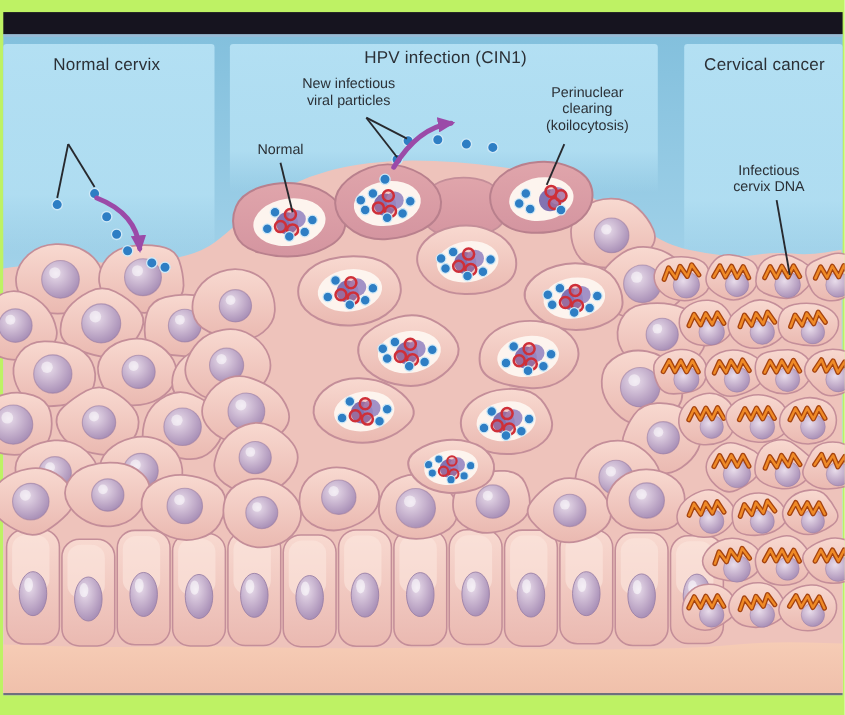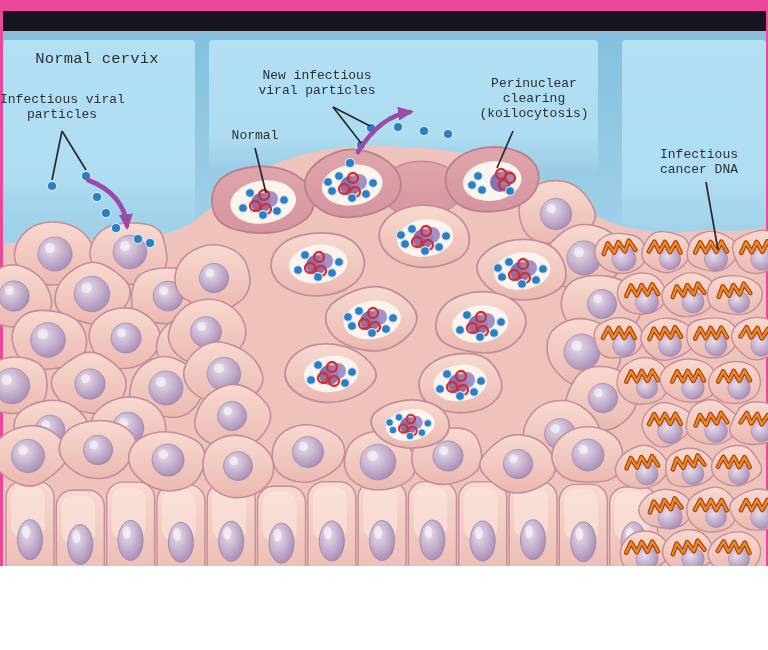--- a/index.html
+++ b/index.html
@@ -1,17 +1,17 @@
 <!DOCTYPE html>
 <html><head>
 <meta charset="utf-8">
 <style>
   html,body{margin:0;padding:0;background:#fff;}
-  #stage{position:relative;width:768px;height:566px;background:#ec4899;overflow:hidden;
-         font-family:Liberation Mono, monospace;}
+  #stage{position:relative;width:768px;height:650px;background:#bef264;overflow:hidden;
+         font-family:Liberation Sans, sans-serif;}
   #scene{position:absolute;left:0;top:0;}
   .lbl{position:absolute;text-align:center;color:#2b3036;font-size:13px;line-height:1.16;z-index:5;}
   .lbl .ln{white-space:nowrap;}
   .title{font-size:15.5px;letter-spacing:.2px;}
 </style>
 </head>
 <body>
 
 <div id="stage">
   <svg id="scene" width="768" height="650" viewBox="0 0 768 650">
@@ -702,38 +702,36 @@
       <line x1="62" y1="131" x2="86" y2="170" stroke="#27292e" stroke-width="1.7"></line>
       <line x1="255" y1="148" x2="266" y2="193" stroke="#27292e" stroke-width="1.7"></line>
       <line x1="333" y1="107" x2="370" y2="126" stroke="#27292e" stroke-width="1.7"></line>
       <line x1="333" y1="107" x2="361" y2="143" stroke="#27292e" stroke-width="1.7"></line>
       <line x1="513" y1="131" x2="497" y2="168" stroke="#27292e" stroke-width="1.7"></line>
       <line x1="706" y1="182" x2="718" y2="250" stroke="#27292e" stroke-width="1.7"></line>
       <rect x="3" y="630" width="763" height="2" fill="#6f6f7e"></rect>
     </svg>
 
   <div class="lbl title" style="left:15px;top:51px;width:164px">Normal cervix</div>
+  <div class="lbl title" style="left:300px;top:44px;width:210px">HPV infection (CIN1)</div>
+  <div class="lbl title" style="left:622px;top:51px;width:146px">Cervical cancer</div>
 
-  <div class="lbl" style="left:0px;top:92px;width:124px">
-    <div class="ln">Infectious viral</div>
-    <div class="ln">particles</div>
-  </div>
 
   <div class="lbl" style="left:213px;top:128px;width:84px">
     <div class="ln">Normal</div>
   </div>
 
   <div class="lbl" style="left:247px;top:68px;width:140px">
     <div class="ln">New infectious</div>
     <div class="ln">viral particles</div>
   </div>
 
   <div class="lbl" style="left:468px;top:76px;width:132px">
     <div class="ln">Perinuclear</div>
     <div class="ln">clearing</div>
     <div class="ln">(koilocytosis)</div>
   </div>
 
   <div class="lbl" style="left:649px;top:147px;width:100px">
     <div class="ln">Infectious</div>
-    <div class="ln">cancer DNA</div>
+    <div class="ln">cervix DNA</div>
   </div>
 </div>
 
 </body></html>

